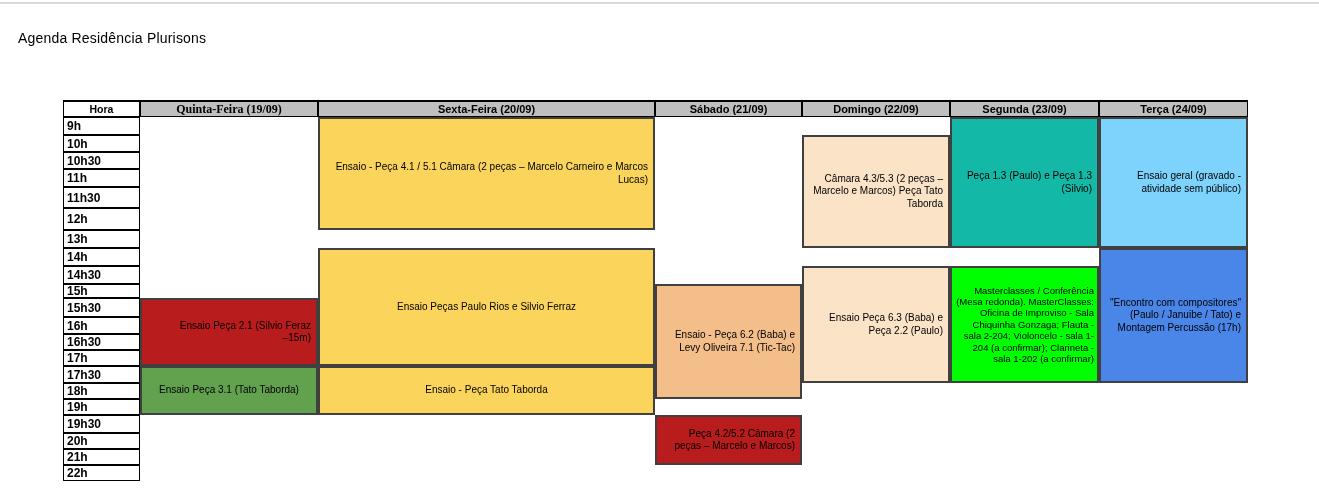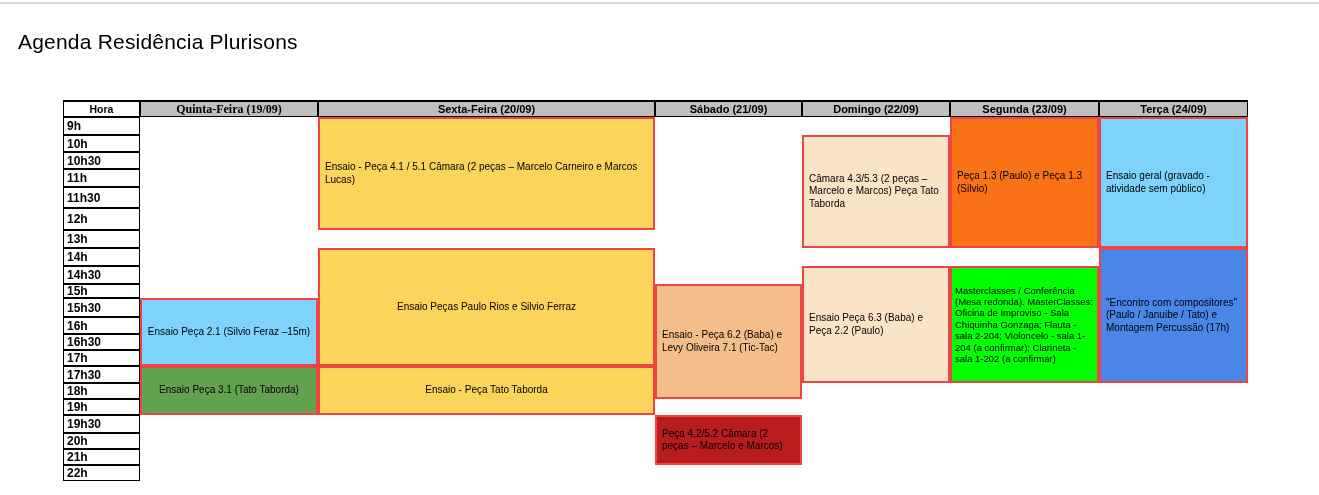--- a/index.html
+++ b/index.html
@@ -1,29 +1,29 @@
 <!DOCTYPE html>
 <html><head>
 <meta charset="utf-8">
 <style>
   html,body{margin:0;padding:0;background:#fff;}
   body{width:1319px;height:495px;position:relative;font-family:"Liberation Sans",sans-serif;color:#000;overflow:hidden;}
   .top-rule{position:absolute;top:2px;left:0;width:1319px;height:2px;background:#d9d9d9;}
-  .page-title{position:absolute;left:18px;top:30px;font-size:21px;font-weight:400;letter-spacing:.2px;}
+  .page-title{position:absolute;left:18px;top:30px;font-size:14px;font-weight:400;letter-spacing:.2px;}
   .timetable{position:absolute;left:63px;top:100px;display:grid;
     grid-template-columns:77px 178px 337px 147px 148px 149px 149px;
     grid-template-rows:17px 18px 17px 17px 18px 21px 22px 18px 18px 18px 14px 19px 17px 16px 16px 17px 16px 16px 18px 16px 16px 16px;
     grid-auto-flow:row;}
   .cell{box-sizing:border-box;border:1px solid #000;display:flex;align-items:center;}
   .th{background:#bfbfbf;justify-content:center;font-weight:bold;font-size:11px;border-top:2px solid #000;}
   .th-hora{background:#fff;font-size:10.5px;}
   .th-serif{font-family:"Liberation Serif",serif;font-size:12px;}
   .hour-cell{grid-column:1;background:#fff;font-weight:bold;font-size:12px;padding-left:3px;}
-  .event{box-sizing:border-box;border:2px solid #ef4444;display:flex;align-items:center;justify-content:center;
-    text-align:left;font-size:10px;line-height:1.25;padding:1px 5px;}
+  .event{box-sizing:border-box;border:2px solid #404040;display:flex;align-items:center;justify-content:center;
+    text-align:right;font-size:10px;line-height:1.25;padding:1px 5px;}
   .event.small{font-size:9.5px;line-height:1.2;padding:1px 3px;}
 </style>
 </head>
 <body>
 
 <div class="top-rule"></div>
 
 <div class="page-title">Agenda Residência Plurisons</div>
 
 <div class="timetable">
@@ -51,32 +51,32 @@
   <div class="cell hour-cell">16h30</div>
   <div class="cell hour-cell">17h</div>
   <div class="cell hour-cell">17h30</div>
   <div class="cell hour-cell">18h</div>
   <div class="cell hour-cell">19h</div>
   <div class="cell hour-cell">19h30</div>
   <div class="cell hour-cell">20h</div>
   <div class="cell hour-cell">21h</div>
   <div class="cell hour-cell">22h</div>
 
-  <div class="event" style="grid-area: 12 / 2 / 16 / 3; background: #7dd3fc;">Ensaio Peça 2.1 (Silvio Feraz –15m)</div>
+  <div class="event" style="grid-area: 12 / 2 / 16 / 3; background: #b91c1c; padding-left: 32px;">Ensaio Peça 2.1 (Silvio Feraz –15m)</div>
   <div class="event" style="grid-area: 16 / 2 / 19 / 3; background: rgb(98, 161, 78);">Ensaio Peça 3.1 (Tato Taborda)</div>
 
   <div class="event" style="grid-area: 2 / 3 / 8 / 4; background: rgb(251, 212, 91);">Ensaio - Peça 4.1 / 5.1 Câmara (2 peças – Marcelo Carneiro e Marcos Lucas)</div>
   <div class="event" style="grid-area: 9 / 3 / 16 / 4; background: rgb(251, 212, 91);">Ensaio Peças Paulo Rios e Silvio Ferraz</div>
   <div class="event" style="grid-area: 16 / 3 / 19 / 4; background: rgb(251, 212, 91);">Ensaio - Peça Tato Taborda</div>
 
   <div class="event" style="grid-area: 11 / 4 / 18 / 5; background: rgb(244, 190, 139);">Ensaio - Peça 6.2 (Baba) e Levy Oliveira 7.1 (Tic-Tac)</div>
   <div class="event" style="grid-area: 19 / 4 / 22 / 5; background: #b91c1c;">Peça 4.2/5.2 Câmara (2 peças – Marcelo e Marcos)</div>
 
   <div class="event" style="grid-area: 3 / 5 / 9 / 6; background: rgb(251, 227, 200);">Câmara 4.3/5.3 (2 peças – Marcelo e Marcos) Peça Tato Taborda</div>
   <div class="event" style="grid-area: 10 / 5 / 17 / 6; background: rgb(251, 227, 200);">Ensaio Peça 6.3 (Baba) e Peça 2.2 (Paulo)</div>
 
-  <div class="event" style="grid-area: 2 / 6 / 9 / 7; background: #f97316;">Peça 1.3 (Paulo) e Peça 1.3 (Silvio)</div>
+  <div class="event" style="grid-area: 2 / 6 / 9 / 7; background: #14b8a6;">Peça 1.3 (Paulo) e Peça 1.3 (Silvio)</div>
   <div class="event small" style="grid-area: 10 / 6 / 17 / 7; background: rgb(0, 255, 0);">Masterclasses / Conferência (Mesa redonda). MasterClasses: Oficina de Improviso - Sala Chiquinha Gonzaga; Flauta - sala 2-204; Violoncelo - sala 1-204 (a confirmar); Clarineta - sala 1-202 (a confirmar)</div>
 
   <div class="event" style="grid-area: 2 / 7 / 9 / 8; background: #7dd3fc;">Ensaio geral (gravado - atividade sem público)</div>
   <div class="event" style="grid-area: 9 / 7 / 17 / 8; background: rgb(74, 134, 232);">"Encontro com compositores" (Paulo / Januibe / Tato) e Montagem Percussão (17h)</div>
 
 </div>
 
 </body></html>

